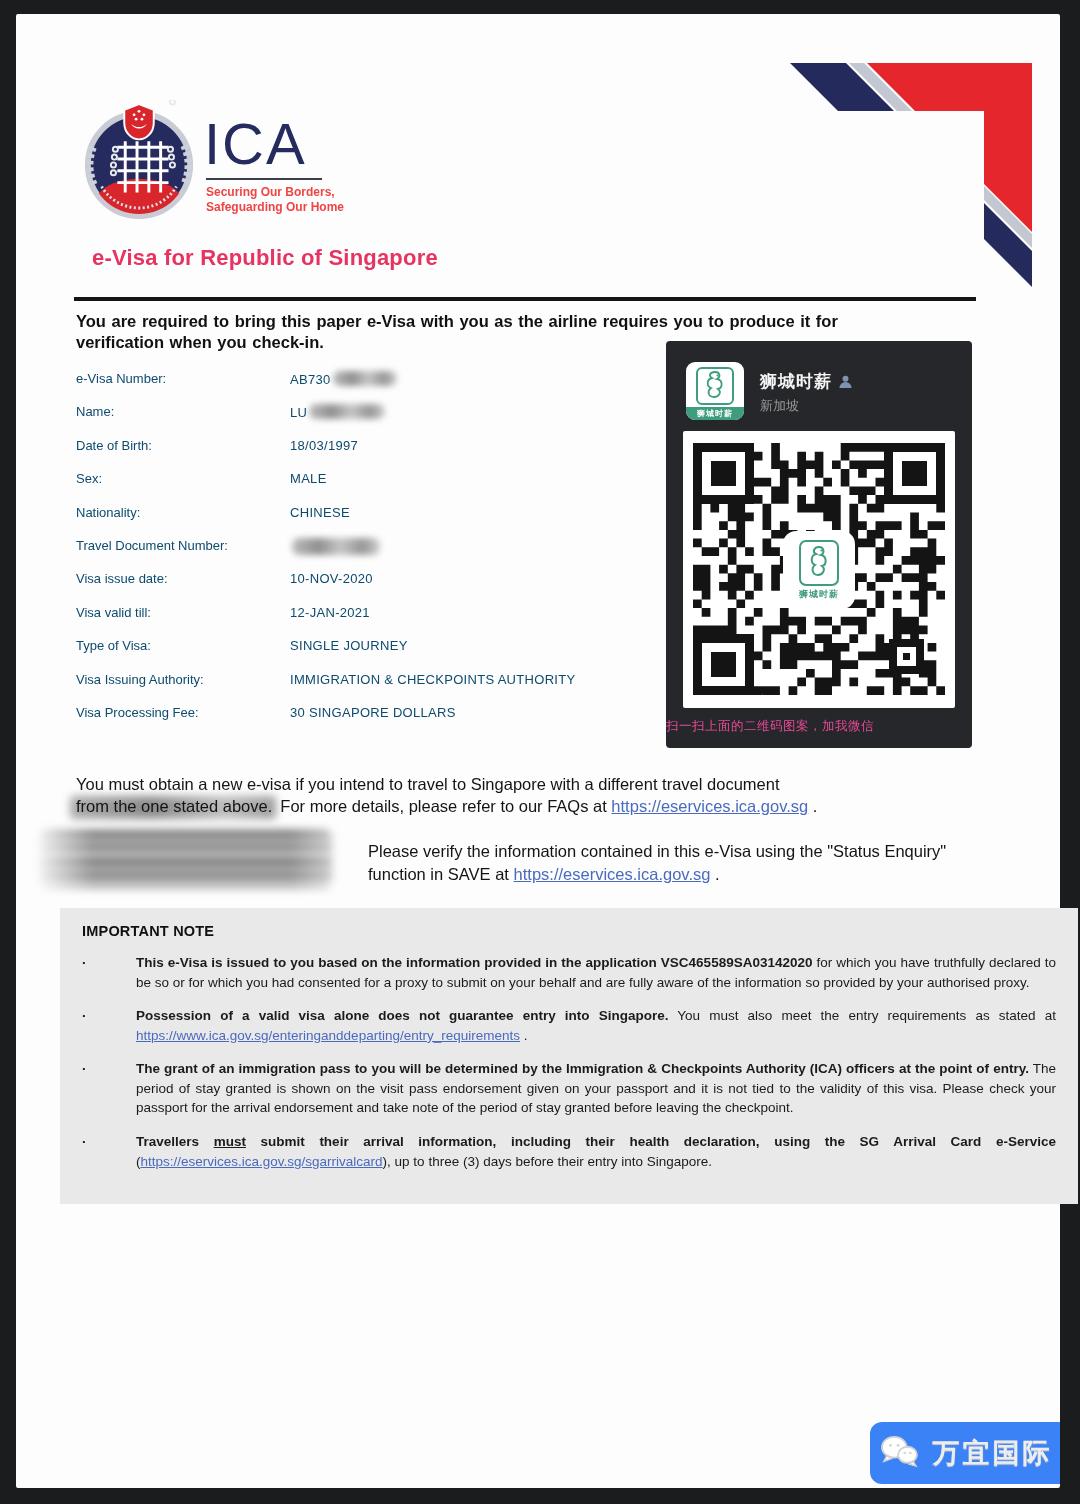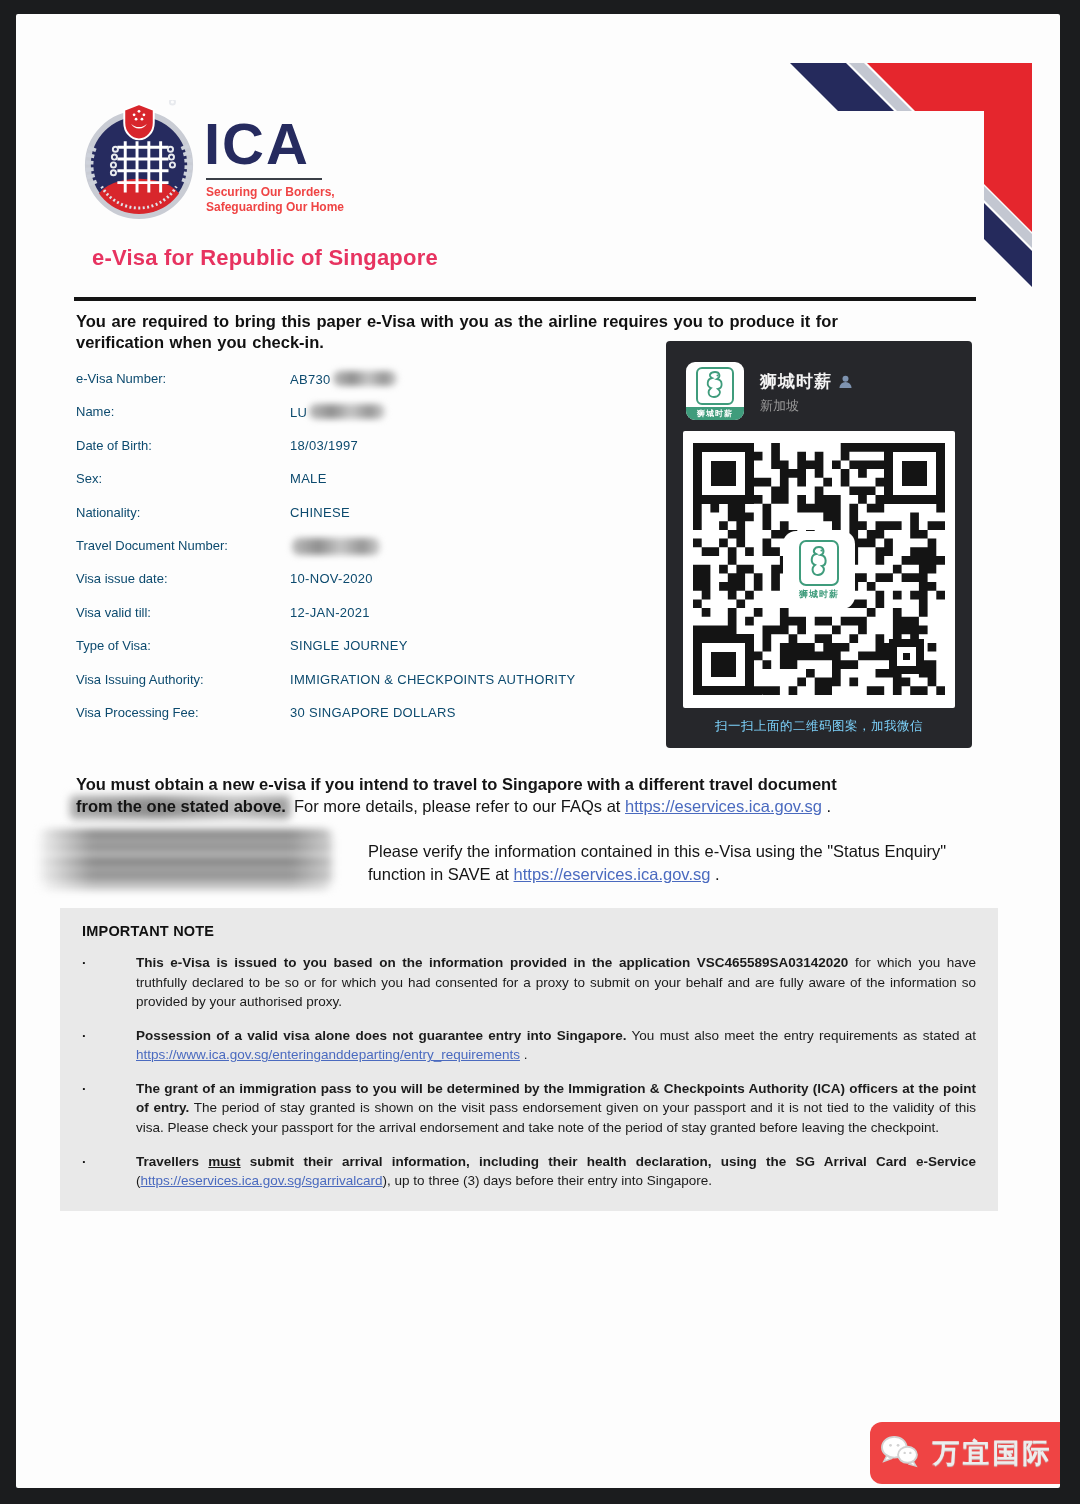--- a/index.html
+++ b/index.html
@@ -10,21 +10,21 @@
     -webkit-font-smoothing:antialiased;
   }
   .page{
     position:absolute;left:16px;top:14px;width:1044px;height:1474px;
     background:#fdfdfd;border-radius:2px;
   }
   
   .emblem{position:absolute;left:64px;top:86px;width:118px;height:122px;}
   .logotype{position:absolute;left:188px;top:100px;}
   .logotype .ica{
-    font-size:58px;font-weight:700;color:#262b5f;letter-spacing:2px;line-height:60px;
+    font-size:58px;font-weight:400;color:#262b5f;letter-spacing:2px;line-height:60px;
   }
   .logotype .rule{width:116px;height:2px;background:#3a3f47;margin:4px 0 5px 2px;}
   .logotype .tag{font-size:12px;font-weight:700;color:#ef4444;line-height:15px;padding-left:2px;}
   .doc-title{
     position:absolute;left:76px;top:231px;
     font-size:22px;font-weight:700;color:#e73360;letter-spacing:.2px;
   }
   .corner{position:absolute;left:764px;top:40px;width:284px;height:260px;}
   
   .thick-rule{position:absolute;left:58px;top:283px;width:902px;height:4px;background:#141414;}
@@ -63,29 +63,29 @@
     position:absolute;left:17px;top:90px;width:272px;height:277px;background:#fff;border-radius:2px;
   }
   .qr-box svg.code{position:absolute;left:10px;top:12px;}
   .qr-logo{
     position:absolute;left:50%;top:50%;width:64px;height:70px;margin:-35px 0 0 -32px;
     background:#fff;border-radius:9px;box-shadow:0 0 0 4px #fff;
   }
   .qr-logo .frame{margin:5px 12px 0;height:42px;border:2px solid #3f9c7c;border-radius:7px;position:relative;}
   .qr-logo .txt{margin-top:2px;text-align:center;font-size:9px;font-weight:700;color:#3f9c7c;letter-spacing:1px;}
   .wx-caption{
-    position:absolute;left:0;right:0;bottom:13px;text-align:center;
-    font-size:12.5px;color:#7dd3fc;letter-spacing:.5px;
+    position:absolute;left:0;right:0;bottom:13px;text-align:left;
+    font-size:12.5px;color:#ec4899;letter-spacing:.5px;
   }
   
   .must{
     position:absolute;left:60px;top:759px;width:915px;
     font-size:16.5px;color:#141414;line-height:22px;
   }
-  .must b{font-weight:700;}
+  .must b{font-weight:400;}
   .blur-behind{position:relative;display:inline-block;}
   .blur-behind::before{
     content:"";position:absolute;left:-6px;right:-4px;top:1px;bottom:-2px;z-index:0;
     background:linear-gradient(90deg,#ababab,#8b8b8b 40%,#bdbdbd 75%,#9c9c9c);
     filter:blur(4px);border-radius:4px;
   }
   .blur-behind > span{position:relative;z-index:1;}
   .gap-l{margin-left:8px;}
   a.doc-link{color:#4a6abf;text-decoration:underline;}
   .blur-bar{
@@ -94,35 +94,35 @@
       linear-gradient(90deg,rgba(255,255,255,.85),rgba(255,255,255,0) 18%,rgba(255,255,255,0) 86%,rgba(255,255,255,.5)),
       repeating-linear-gradient(180deg,#707070 0 7px,#b8b8b8 7px 13px,#8b8b8b 13px 22px,#cfcfcf 22px 28px);
     filter:blur(4px);
   }
   .status{
     position:absolute;left:352px;top:826px;width:612px;
     font-size:16.5px;color:#141414;line-height:23px;
   }
   
   .note-box{
-    position:absolute;left:44px;top:894px;width:938px;box-sizing:border-box;
+    position:absolute;left:44px;top:894px;width:1018px;box-sizing:border-box;
     background:#e9e9e9;padding:15px 22px 20px 22px;min-height:296px;
   }
   .note-head{font-size:14.5px;font-weight:700;color:#111;letter-spacing:.2px;}
   .bullet{display:flex;margin-top:14px;}
   .bullet .dot{flex:none;width:16px;font-weight:700;color:#111;font-size:13.5px;line-height:1.45;}
   .bullet .btxt{
     font-size:13.5px;color:#1b1b1b;line-height:1.45;text-align:justify;margin-left:38px;
   }
   .bullet .btxt b{font-weight:700;}
   .bullet .btxt a{color:#4a6abf;text-decoration:underline;}
   .u{text-decoration:underline;}
   
   .watermark{
-    position:absolute;right:0;bottom:4px;width:190px;height:62px;background:#ef4444;
+    position:absolute;right:0;bottom:4px;width:190px;height:62px;background:#3b82f6;
     border-radius:12px 0 0 12px;display:flex;align-items:center;justify-content:center;gap:13px;
   }
   .watermark .wm-label{
     font-size:27px;font-weight:700;color:#ededed;letter-spacing:3px;
     text-shadow:0 1px 1px #c9c9c9;
   }
 </style>
 </head>
 <body>
 

